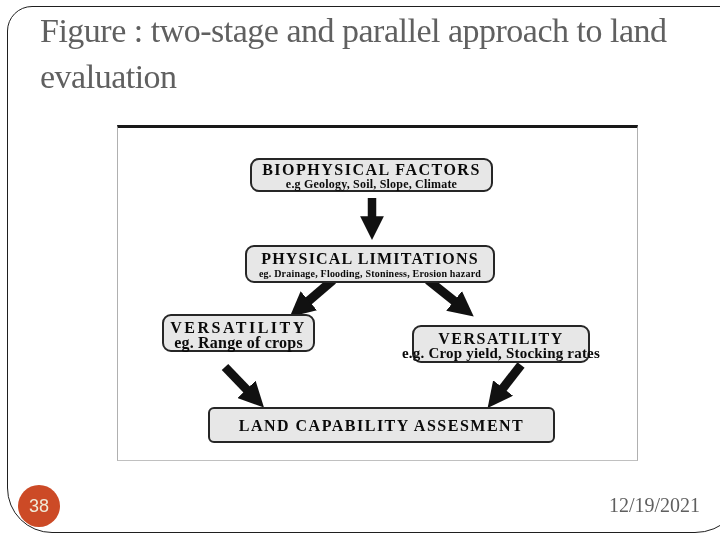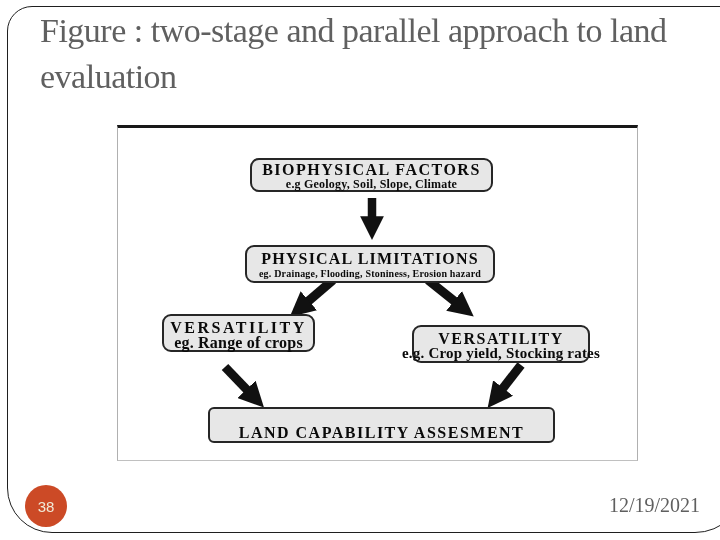--- a/index.html
+++ b/index.html
@@ -40,27 +40,27 @@
   }
   .fbox .bsub{
     font-weight:bold;font-size:10px;line-height:11px;letter-spacing:0.2px;white-space:nowrap;margin-top:1px;
   }
   .box-biophysical {left:132px;top:30px;width:243px;height:34px;}
   .box-physical    {left:127px;top:117px;width:250px;height:38px;}
   .box-physical .btitle{letter-spacing:1.2px;}
   .box-versatility {left:44px;top:186px;width:153px;height:38px;}
   .box-versatility .btitle{letter-spacing:2.5px;}
   .box-productivity{left:294px;top:197px;width:178px;height:38px;}
-  .box-assessment  {left:90px;top:279px;width:347px;height:36px;border-radius:6px;justify-content:flex-end;}
+  .box-assessment  {left:90px;top:279px;width:347px;height:36px;border-radius:6px;}
   .arrow-layer{position:absolute;left:0;top:0;width:521px;height:333px;}
   .page-badge{
-    position:absolute;left:25px;top:485px;width:42px;height:42px;border-radius:50%;
+    position:absolute;left:18px;top:485px;width:42px;height:42px;border-radius:50%;
     background:#cc4a26;display:flex;align-items:center;justify-content:center;
     font-family:"Liberation Sans", sans-serif;
-    font-size:15px;color:#f0ead8;
+    font-size:18px;color:#f0ead8;
   }
   .slide-date{
     position:absolute;left:609px;top:494px;
     font-size:20px;color:#5f5f5f;
   }
 </style>
 </head>
 <body>
 
 <div class="slide">

